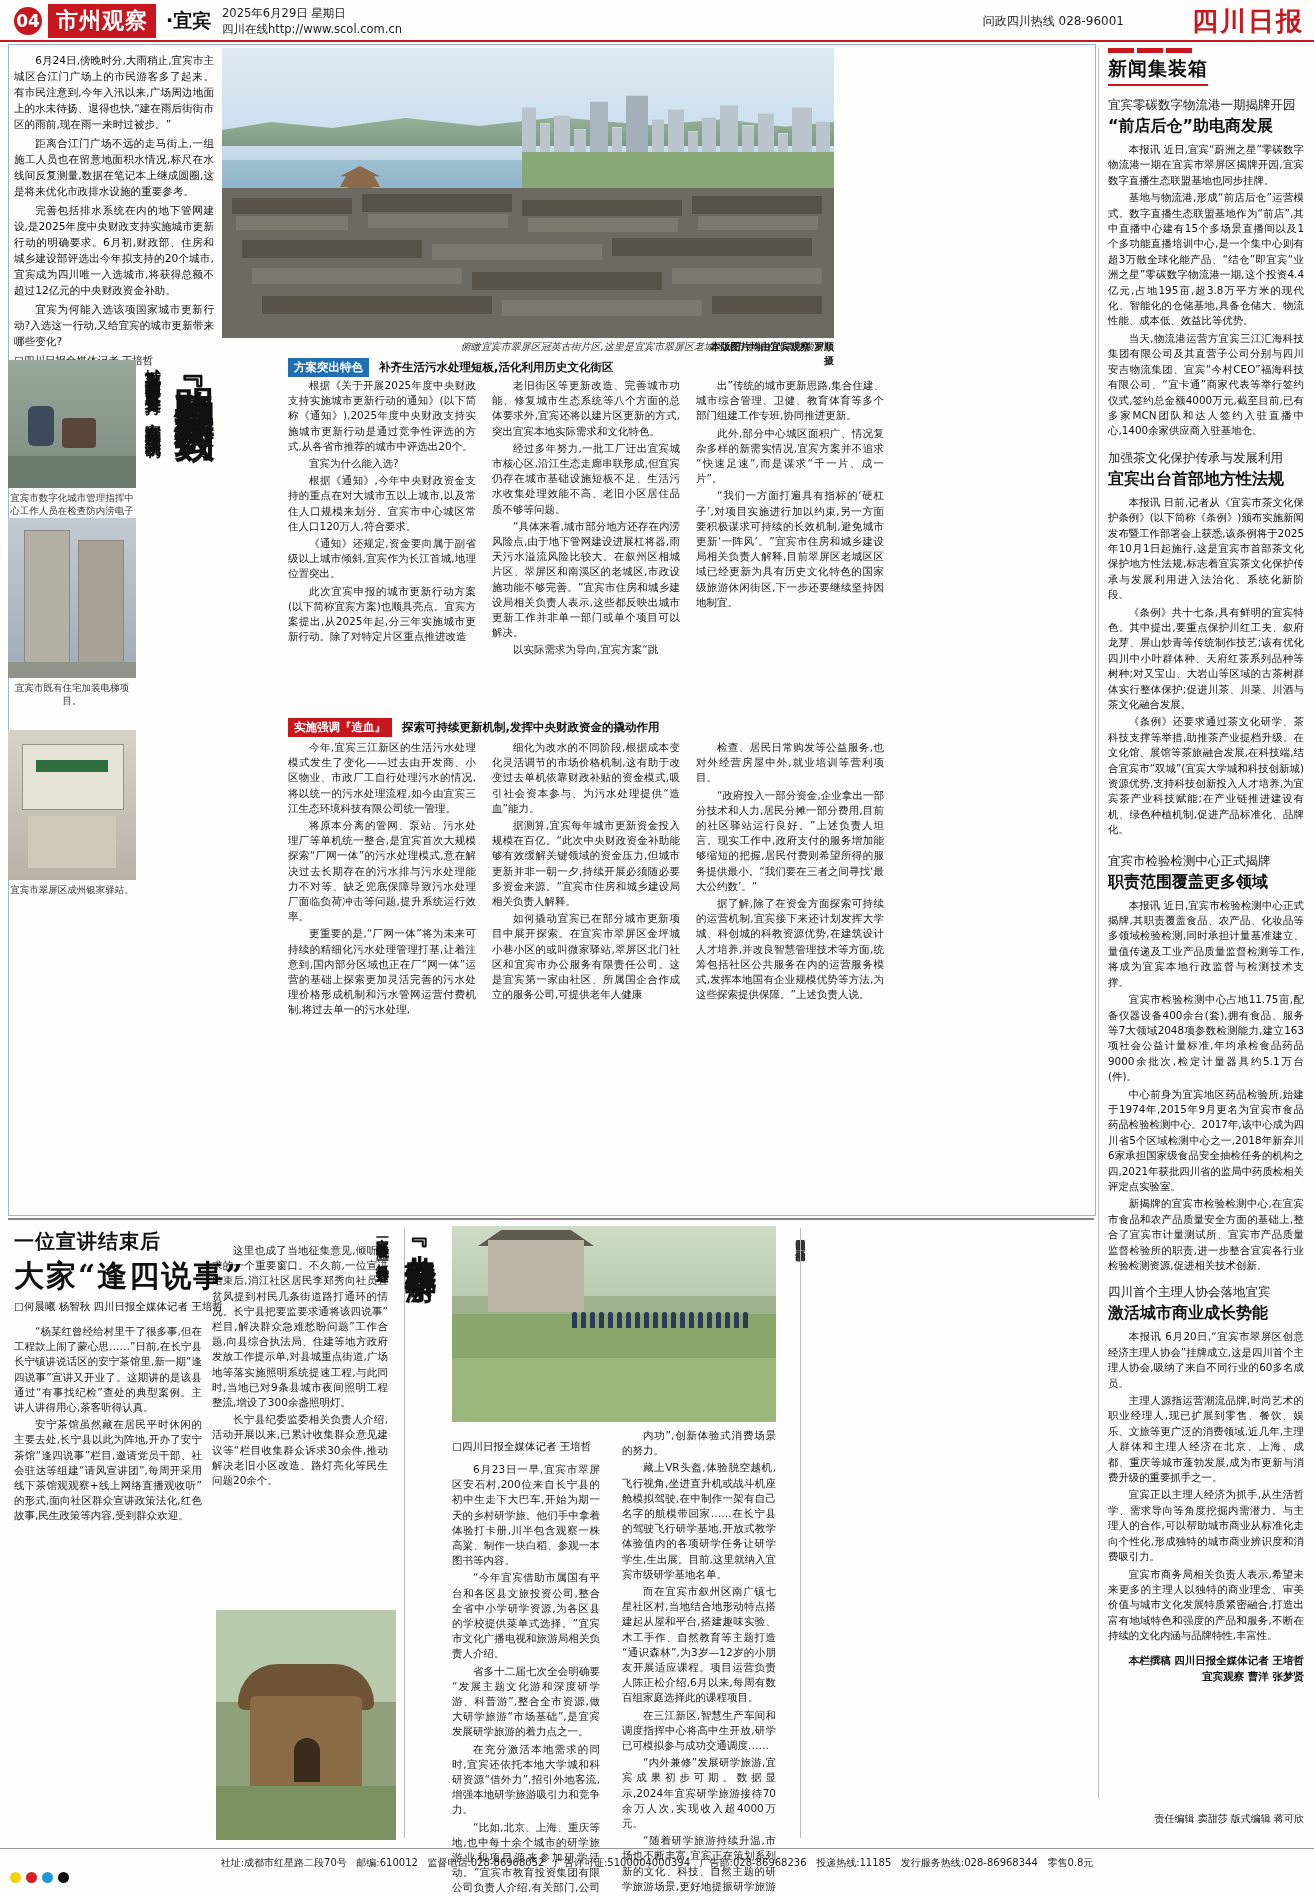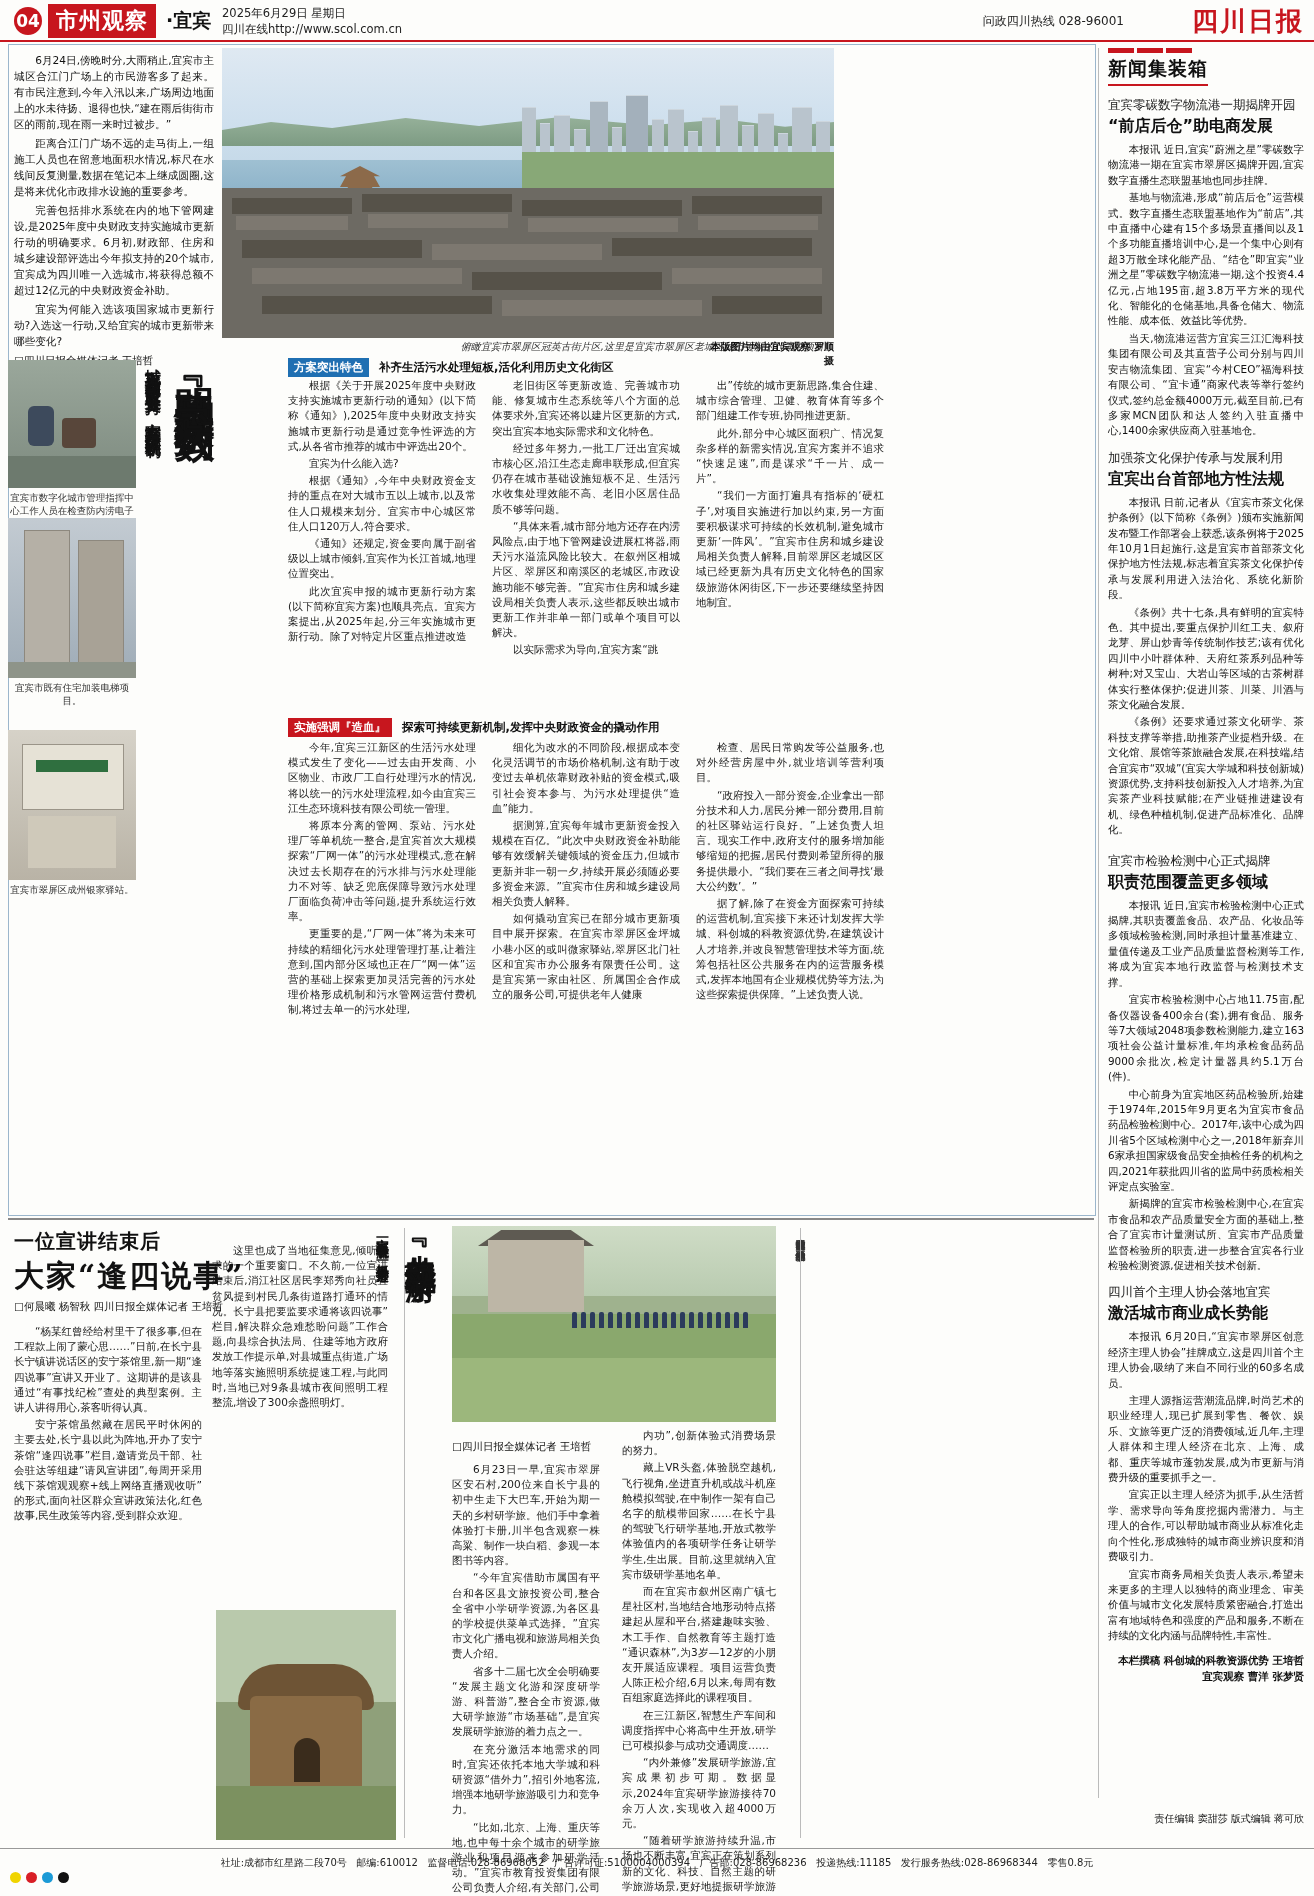--- a/index.html
+++ b/index.html
@@ -326,37 +326,38 @@
       <div class="nb-h2">激活城市商业成长势能</div>
       <div class="nb-p">
         <p>本报讯 6月20日,“宜宾市翠屏区创意经济主理人协会”挂牌成立,这是四川首个主理人协会,吸纳了来自不同行业的60多名成员。</p>
         <p>主理人源指运营潮流品牌,时尚艺术的职业经理人,现已扩展到零售、餐饮、娱乐、文旅等更广泛的消费领域,近几年,主理人群体和主理人经济在北京、上海、成都、重庆等城市蓬勃发展,成为市更新与消费升级的重要抓手之一。</p>
         <p>宜宾正以主理人经济为抓手,从生活哲学、需求导向等角度挖掘内需潜力。与主理人的合作,可以帮助城市商业从标准化走向个性化,形成独特的城市商业辨识度和消费吸引力。</p>
         <p>宜宾市商务局相关负责人表示,希望未来更多的主理人以独特的商业理念、审美价值与城市文化发展特质紧密融合,打造出富有地域特色和强度的产品和服务,不断在持续的文化内涵与品牌特性,丰富性。</p>
       </div>
     </div>
 
     <div class="bylinebox" style="position:static;margin-top:8px;text-align:right">
-      <div>本栏撰稿 科创城的科教资源优势 王培哲</div>
+      <div>本栏撰稿 四川日报全媒体记者 王培哲</div>
       <div>宜宾观察 曹洋 张梦贤</div>
     </div>
   </div>
 
   <div class="hline" style="left:8px;top:1218px;width:1086px;height:2px;background:#888"></div>
 
   <div class="bl-title1">一位宣讲结束后</div>
   <div class="bl-title2">大家“逢四说事”</div>
   <div class="bl-by">□何晨曦 杨智秋 四川日报全媒体记者 王培哲</div>
 
   <div class="col" style="left:14px;top:1324px;width:188px;">
     <p>“杨某红曾经给村里干了很多事,但在工程款上闹了蒙心思……”日前,在长宁县长宁镇讲说话区的安宁茶馆里,新一期“逢四说事”宣讲又开业了。这期讲的是该县通过“有事找纪检”查处的典型案例。主讲人讲得用心,茶客听得认真。</p>
     <p>安宁茶馆虽然藏在居民平时休闲的主要去处,长宁县以此为阵地,开办了安宁茶馆“逢四说事”栏目,邀请党员干部、社会驻达等组建“请风宣讲团”,每周开采用线下茶馆观观察+线上网络直播观收听”的形式,面向社区群众宣讲政策法化,红色故事,民生政策等内容,受到群众欢迎。</p>
   </div>
   <div class="col" style="left:212px;top:1243px;width:176px;">
     <p>这里也成了当地征集意见,倾听诉求的一个重要窗口。不久前,一位宣讲结束后,消江社区居民李郑秀向社员直贫风提到村民几条街道路打通环的情况。长宁县把要监要求通将该四说事”栏目,解决群众急难愁盼问题”工作合题,向县综合执法局、住建等地方政府发放工作提示单,对县城重点街道,广场地等落实施照明系统提速工程,与此同时,当地已对9条县城市夜间照明工程整流,增设了300余盏照明灯。</p>
+    <p>长宁县纪委监委相关负责人介绍,活动开展以来,已累计收集群众意见建议等“栏目收集群众诉求30余件,推动解决老旧小区改造、路灯亮化等民生问题20余个。</p>
   </div>
 
   <div class="hut">
     <div class="hut-sky"></div>
     <div class="hut-roof"></div>
     <div class="hut-body"></div>
     <div class="hut-door"></div>
     <div class="hut-grass"></div>
   </div>
 

